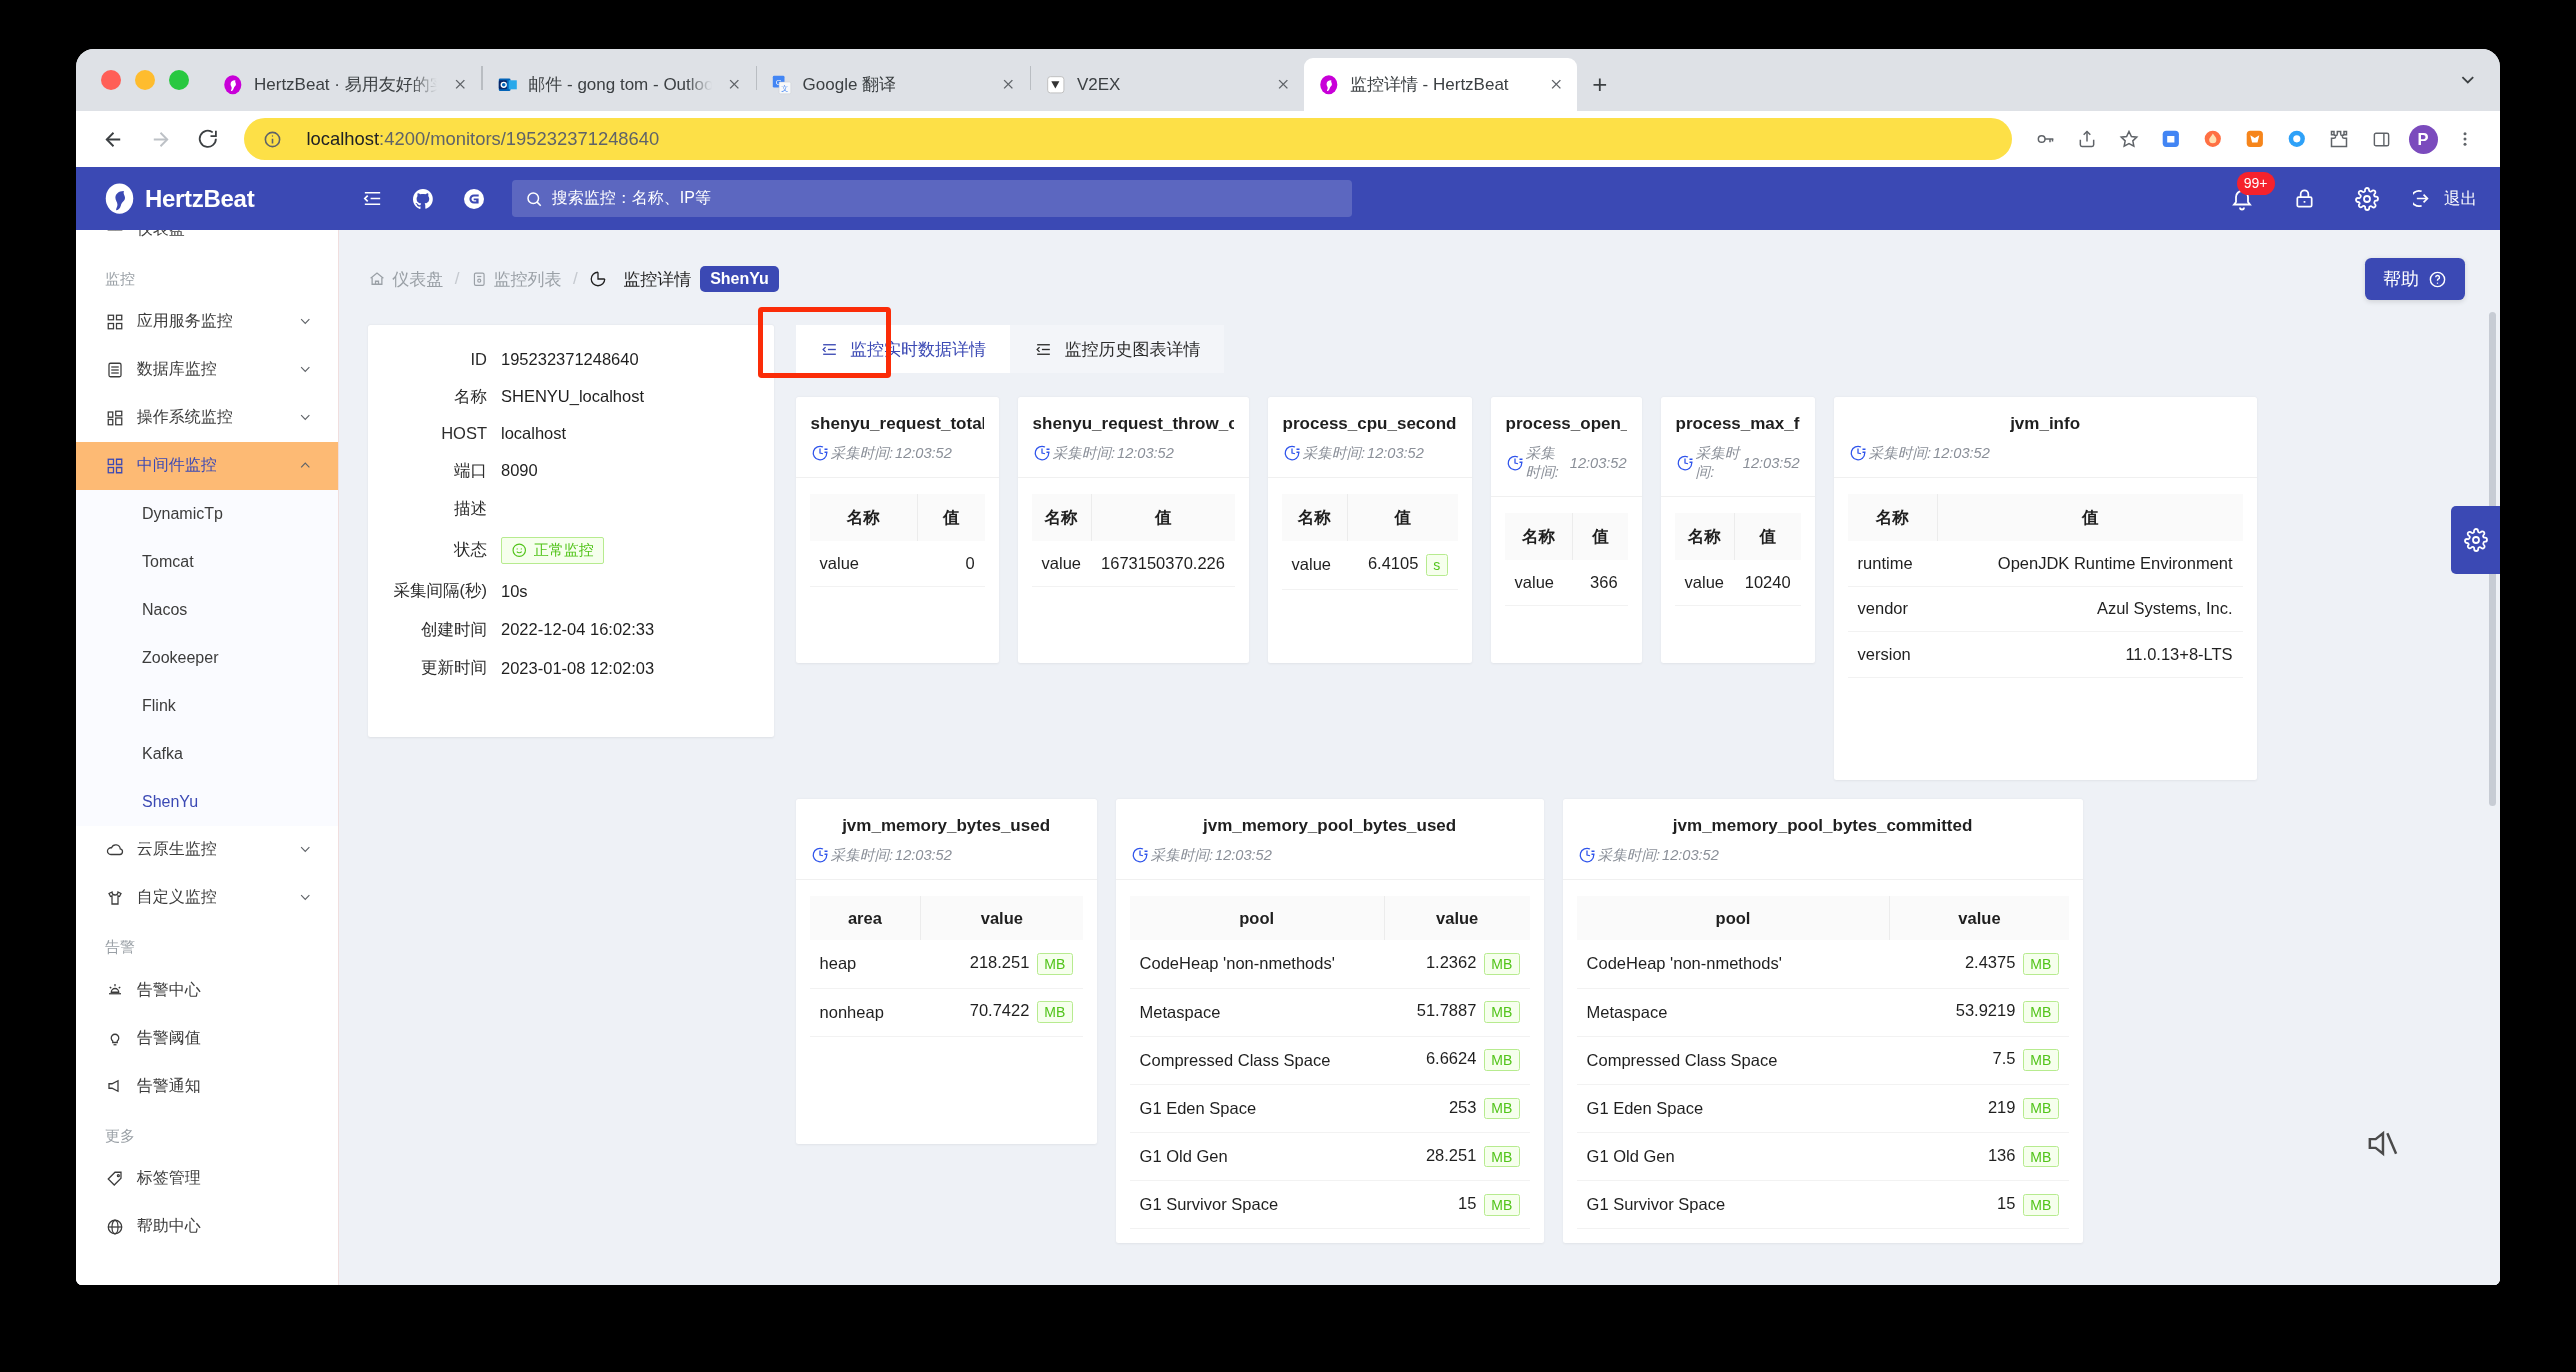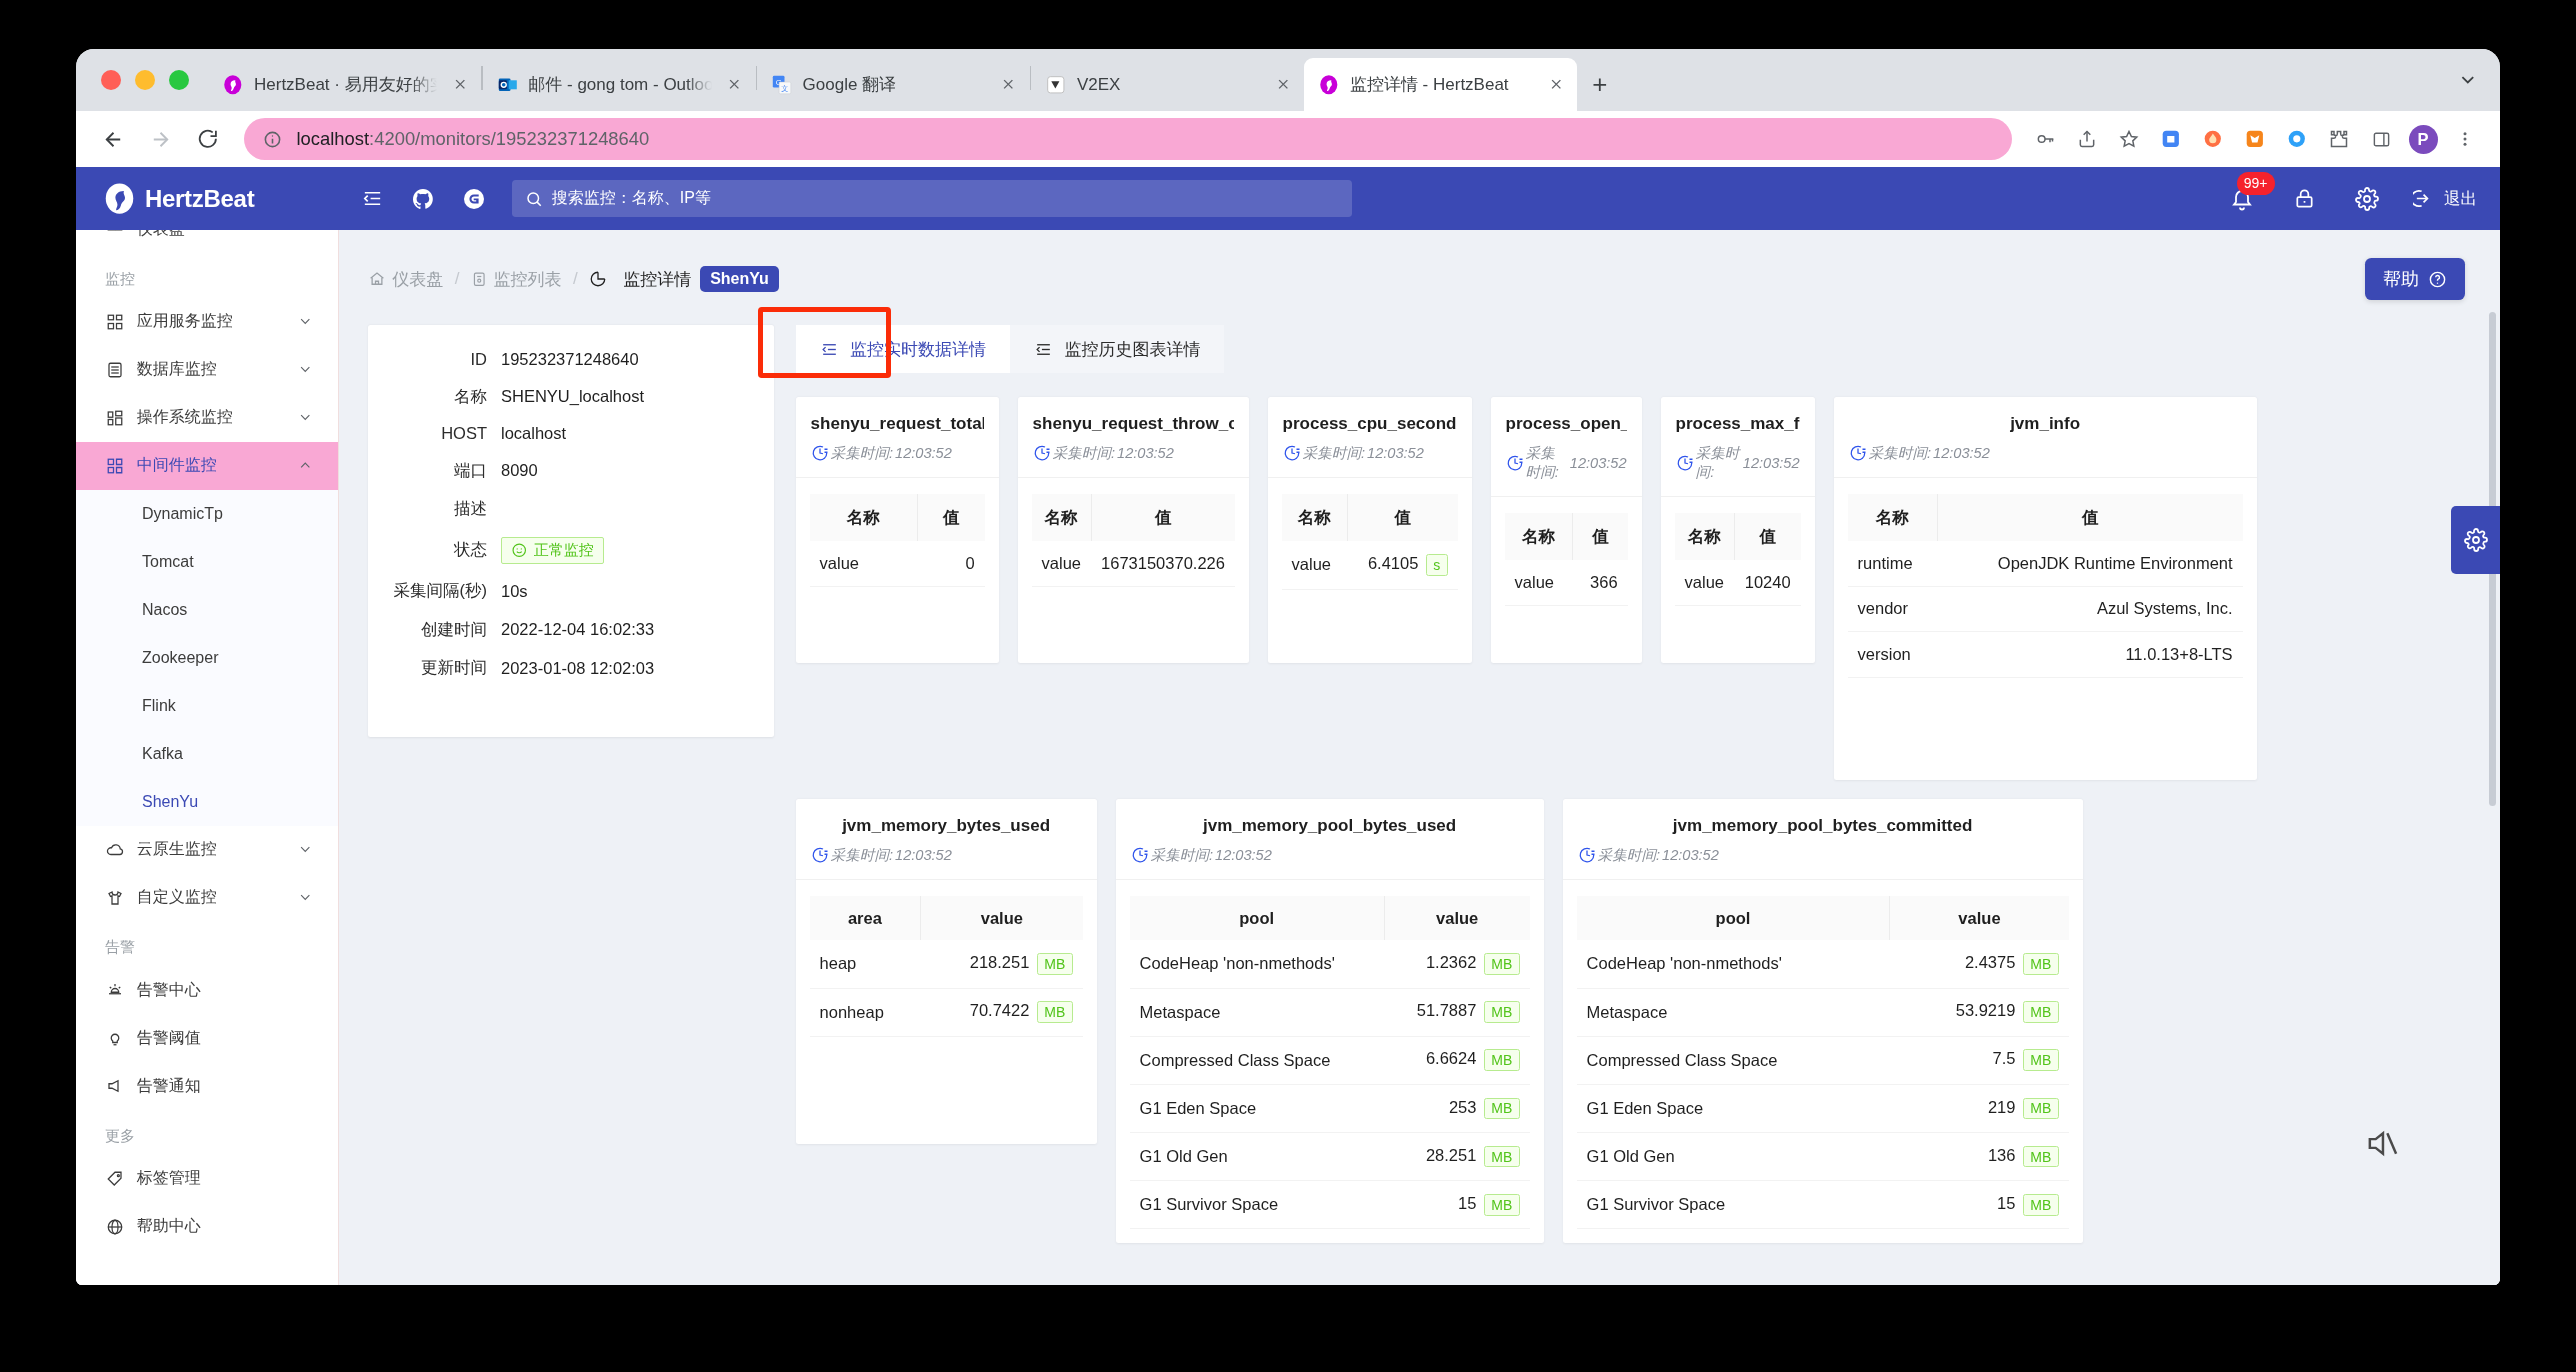--- a/index.html
+++ b/index.html
@@ -69,25 +69,25 @@
     display: flex;
     align-items: center;
     padding: 0 16.5px;
     gap: 5px;
   }
   .nav-btn { width: 42px; height: 42px; display: flex; align-items: center; justify-content: center; color: #3c4043; border-radius: 50%; }
   .nav-btn.disabled { color: #bdc1c6; }
   #omnibox {
     flex: 1 1 auto;
     height: 42px;
-    background: #f9a8d4;
+    background: #fde047;
     border-radius: 21.6px;
     display: flex;
     align-items: center;
-    gap: 15px;
+    gap: 25px;
     padding: 0 19px;
     margin: 0 10px;
     min-width: 0;
   }
   #omnibox .url { font-size: 18.4px; color: #202124; white-space: nowrap; }
   #omnibox .url .scheme-rest { color: #5f6368; }
   .tb-icon { width: 37px; height: 37px; display: flex; align-items: center; justify-content: center; flex: 0 0 37px; color: #5f6368; }
   .avatar-icon { width: 29px; height: 29px; border-radius: 50%; background: #7b4bbd; color: #fff; display: flex; align-items: center; justify-content: center; font-size: 16.5px; font-weight: bold;}
 
   
@@ -133,21 +133,21 @@
     font-size: 16px;
     color: #3c3c3c;
   }
   .side-group-title { color: #9aa0a6; font-size: 15px; padding: 16.5px 0 9px 29px; }
   .side-item {
     display: flex; align-items: center;
     height: 48px; padding: 0 25px 0 29px;
     gap: 12.7px;
     color: #3c3c3c;
   }
-  .side-item.active { color: #3b49b4; background: #f9a8d4; }
+  .side-item.active { color: #3b49b4; background: #fdba74; }
   .side-item .ico { width: 19px; height: 19px; flex: 0 0 19px; display: flex; align-items: center; justify-content: center; }
   .side-item .lbl { flex: 1 1 auto; white-space: nowrap; }
   .side-item .chev { width: 16.5px; height: 16.5px; flex: 0 0 16.5px; color: #5f6368; }
   .side-sub { background: #fafbff; }
   .side-sub .side-item { padding-left: 66px; height: 48px; }
   .side-sub .side-item.sel { color: #3b49b4; font-weight: 500; }
 
   
   #content {
     position: absolute; left: 263px; top: 63px; right: 0; bottom: 0;

